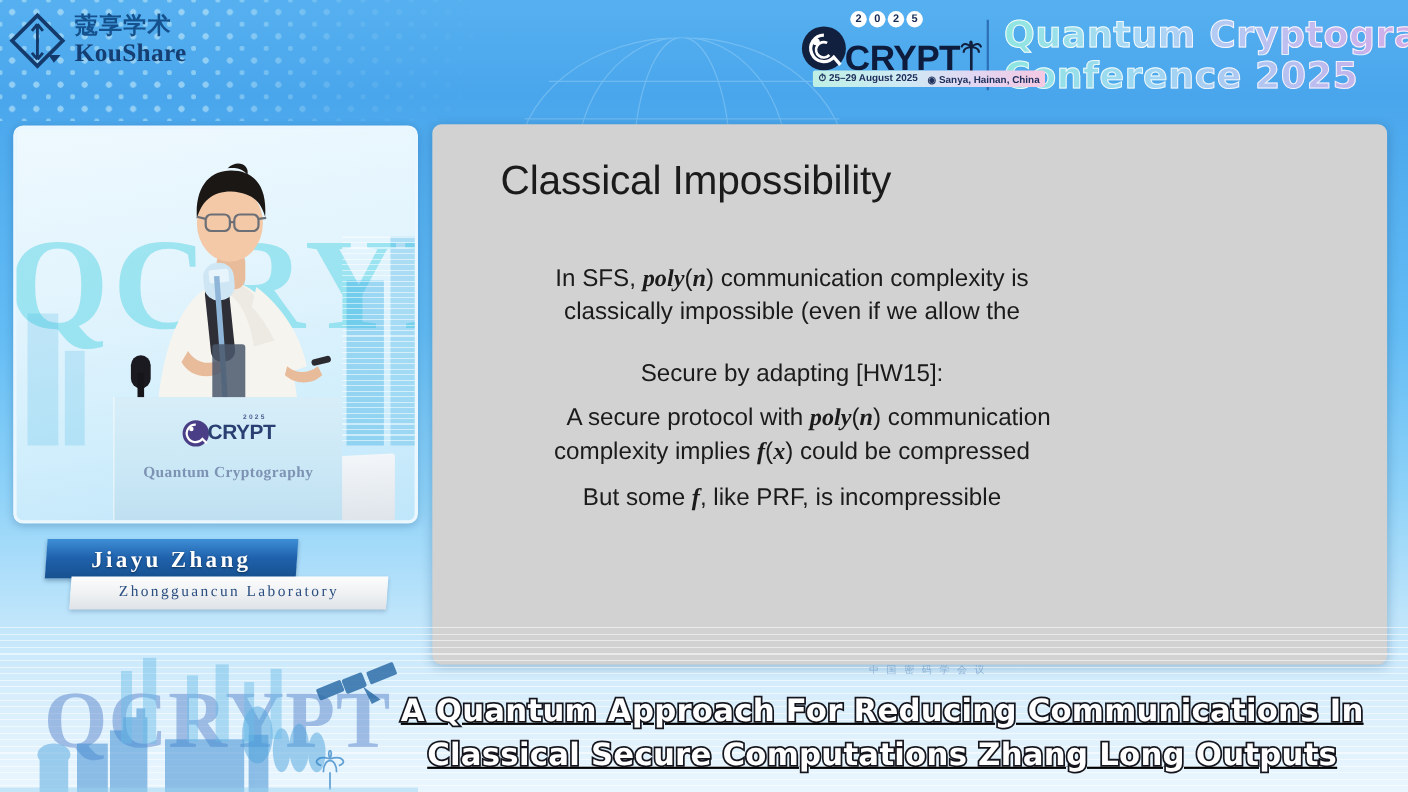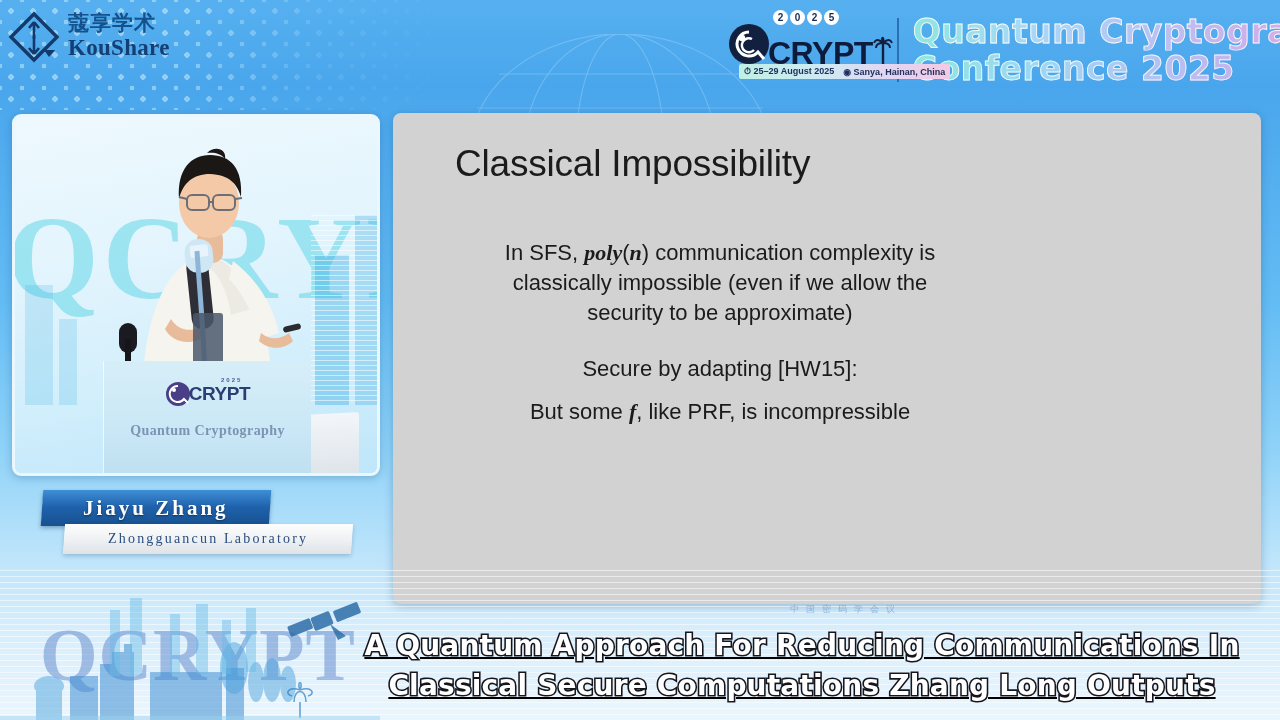--- a/index.html
+++ b/index.html
@@ -378,26 +378,31 @@
 </div>
 
 <div id="slide">
   <div id="slide-title">Classical Impossibility</div>
 
   <div id="slide-body">
     <div class="body-line">
       In SFS, <span class="mi">poly</span>(<span class="mi">n</span>) communication complexity is
     </div>
     <div class="body-line">classically impossible (even if we allow the</div>
-    <div class="body-line">security to be approximate)</div>
 
     <div class="para-gap"></div>
 
     <div class="body-line" style="margin-bottom:12px;">Secure by adapting [HW15]:</div>
 
+    <div class="body-line" style="width:560px;">
+      A secure protocol with <span class="mi">poly</span>(<span class="mi">n</span>) communication
+    </div>
+    <div class="body-line">
+      complexity implies <span class="mi">f</span>(<span class="mi">x</span>) could be compressed
+    </div>
 
     <div class="body-line" style="margin-top:14px;">
       But some <span class="mi">f</span>, like PRF, is incompressible
     </div>
   </div>
 
 </div>
 
 <div id="stripes"></div>
 

